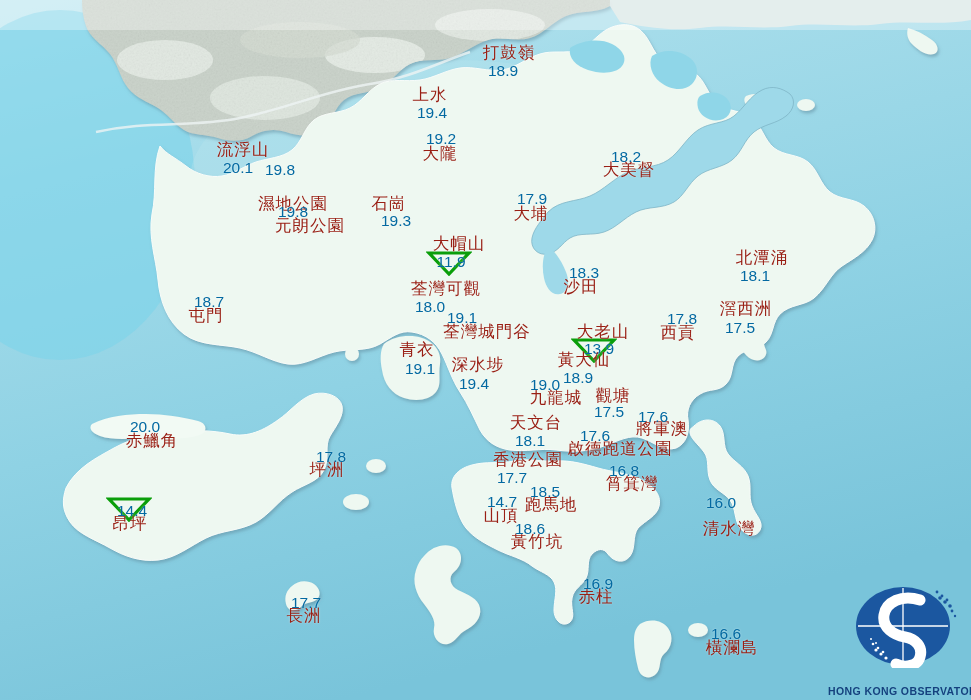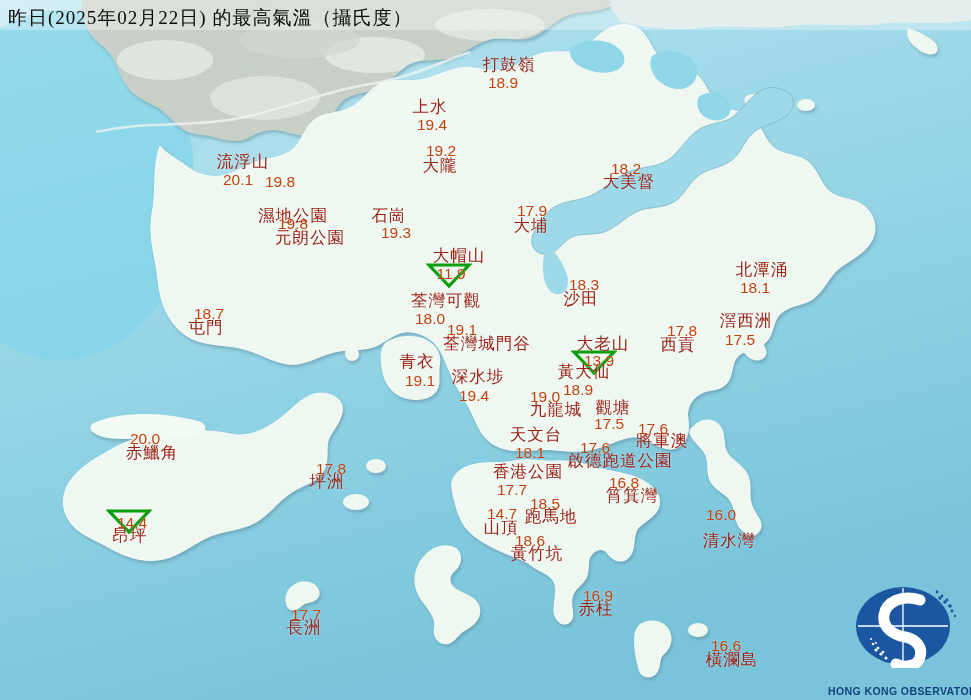--- a/index.html
+++ b/index.html
@@ -1,25 +1,25 @@
 <!DOCTYPE html>
 <html><head>
 <meta charset="utf-8">
 <style>
   html,body{margin:0;padding:0;background:#dfeef2;}
   #stage{position:relative;width:971px;height:700px;overflow:hidden;
          font-family:"Liberation Sans","DejaVu Sans",sans-serif;}
   #map-svg{position:absolute;left:0;top:0;}
-  #labels{position:absolute;left:0;top:12px;width:971px;height:640px;}
+  #labels{position:absolute;left:0;top:0;width:971px;height:640px;}
   .sname{position:absolute;transform:translateX(-50%);white-space:nowrap;
          font-family:"Liberation Serif","DejaVu Serif",serif;
          font-size:16.5px;letter-spacing:1px;line-height:1;color:#992015;
          text-shadow:0 0 2px rgba(255,255,255,.55);}
   .stemp{position:absolute;transform:translateX(-50%);white-space:nowrap;
-         font-size:15.5px;line-height:1;color:#c2410c;
+         font-size:15.5px;line-height:1;color:#0369a1;
          text-shadow:0 0 2px rgba(255,255,255,.55);}
   .mmark{position:absolute;width:46px;height:26px;}
   #title{position:absolute;left:8px;top:5px;
          font-family:"Liberation Serif","DejaVu Serif",serif;
          font-size:19px;letter-spacing:1px;color:#0a0a0a;white-space:nowrap;}
   #logo{position:absolute;left:828px;top:578px;width:143px;height:122px;text-align:center;}
   #logo-zh{position:absolute;left:0;right:0;top:90px;font-size:16px;font-weight:bold;
            letter-spacing:7px;color:#2a6cb0;
            font-family:"Liberation Serif","DejaVu Serif",serif;white-space:nowrap;}
   #logo-en{position:absolute;left:0;right:0;top:107px;font-size:10.5px;font-weight:bold;
@@ -191,21 +191,20 @@
           <polygon points="3,3 43,3 23,24" fill="none" stroke="#0a9e0a" stroke-width="3.2"></polygon>
         </svg></div>
       <div class="sname" style="left: 130px; top: 516px;">昂坪</div>
       <div class="stemp" style="left: 132px; top: 503px;">14.4</div>
       <div class="sname" style="left: 152px; top: 433px;">赤鱲角</div>
       <div class="stemp" style="left: 145px; top: 419px;">20.0</div>
       <div class="sname" style="left: 327px; top: 462px;">坪洲</div>
       <div class="stemp" style="left: 331px; top: 449px;">17.8</div>
     </div>
 
-  <div id="title">昨日(2025年02月22日) 的最高氣溫（攝氏度）</div>
 
   <div id="logo">
     <svg width="143" height="90" viewBox="0 0 143 90">
       <ellipse cx="75" cy="48" rx="47" ry="39" fill="#1b57a0"></ellipse>
       <line x1="30" y1="48" x2="120" y2="48" stroke="#ffffff" stroke-width="1.3"></line>
       <line x1="75" y1="10" x2="75" y2="86" stroke="#ffffff" stroke-width="1.3"></line>
       <path d="M 92 22 C 74 16 58 24 56 37 C 54 50 66 57 77 59 C 88 61 95 69 92 79 C 90 87 78 91 68 86" fill="none" stroke="#ffffff" stroke-width="11" stroke-linecap="round"></path>
       <g fill="#ffffff">
         <circle cx="48" cy="72" r="1.6"></circle>
           <circle cx="53" cy="76" r="1.6"></circle>

